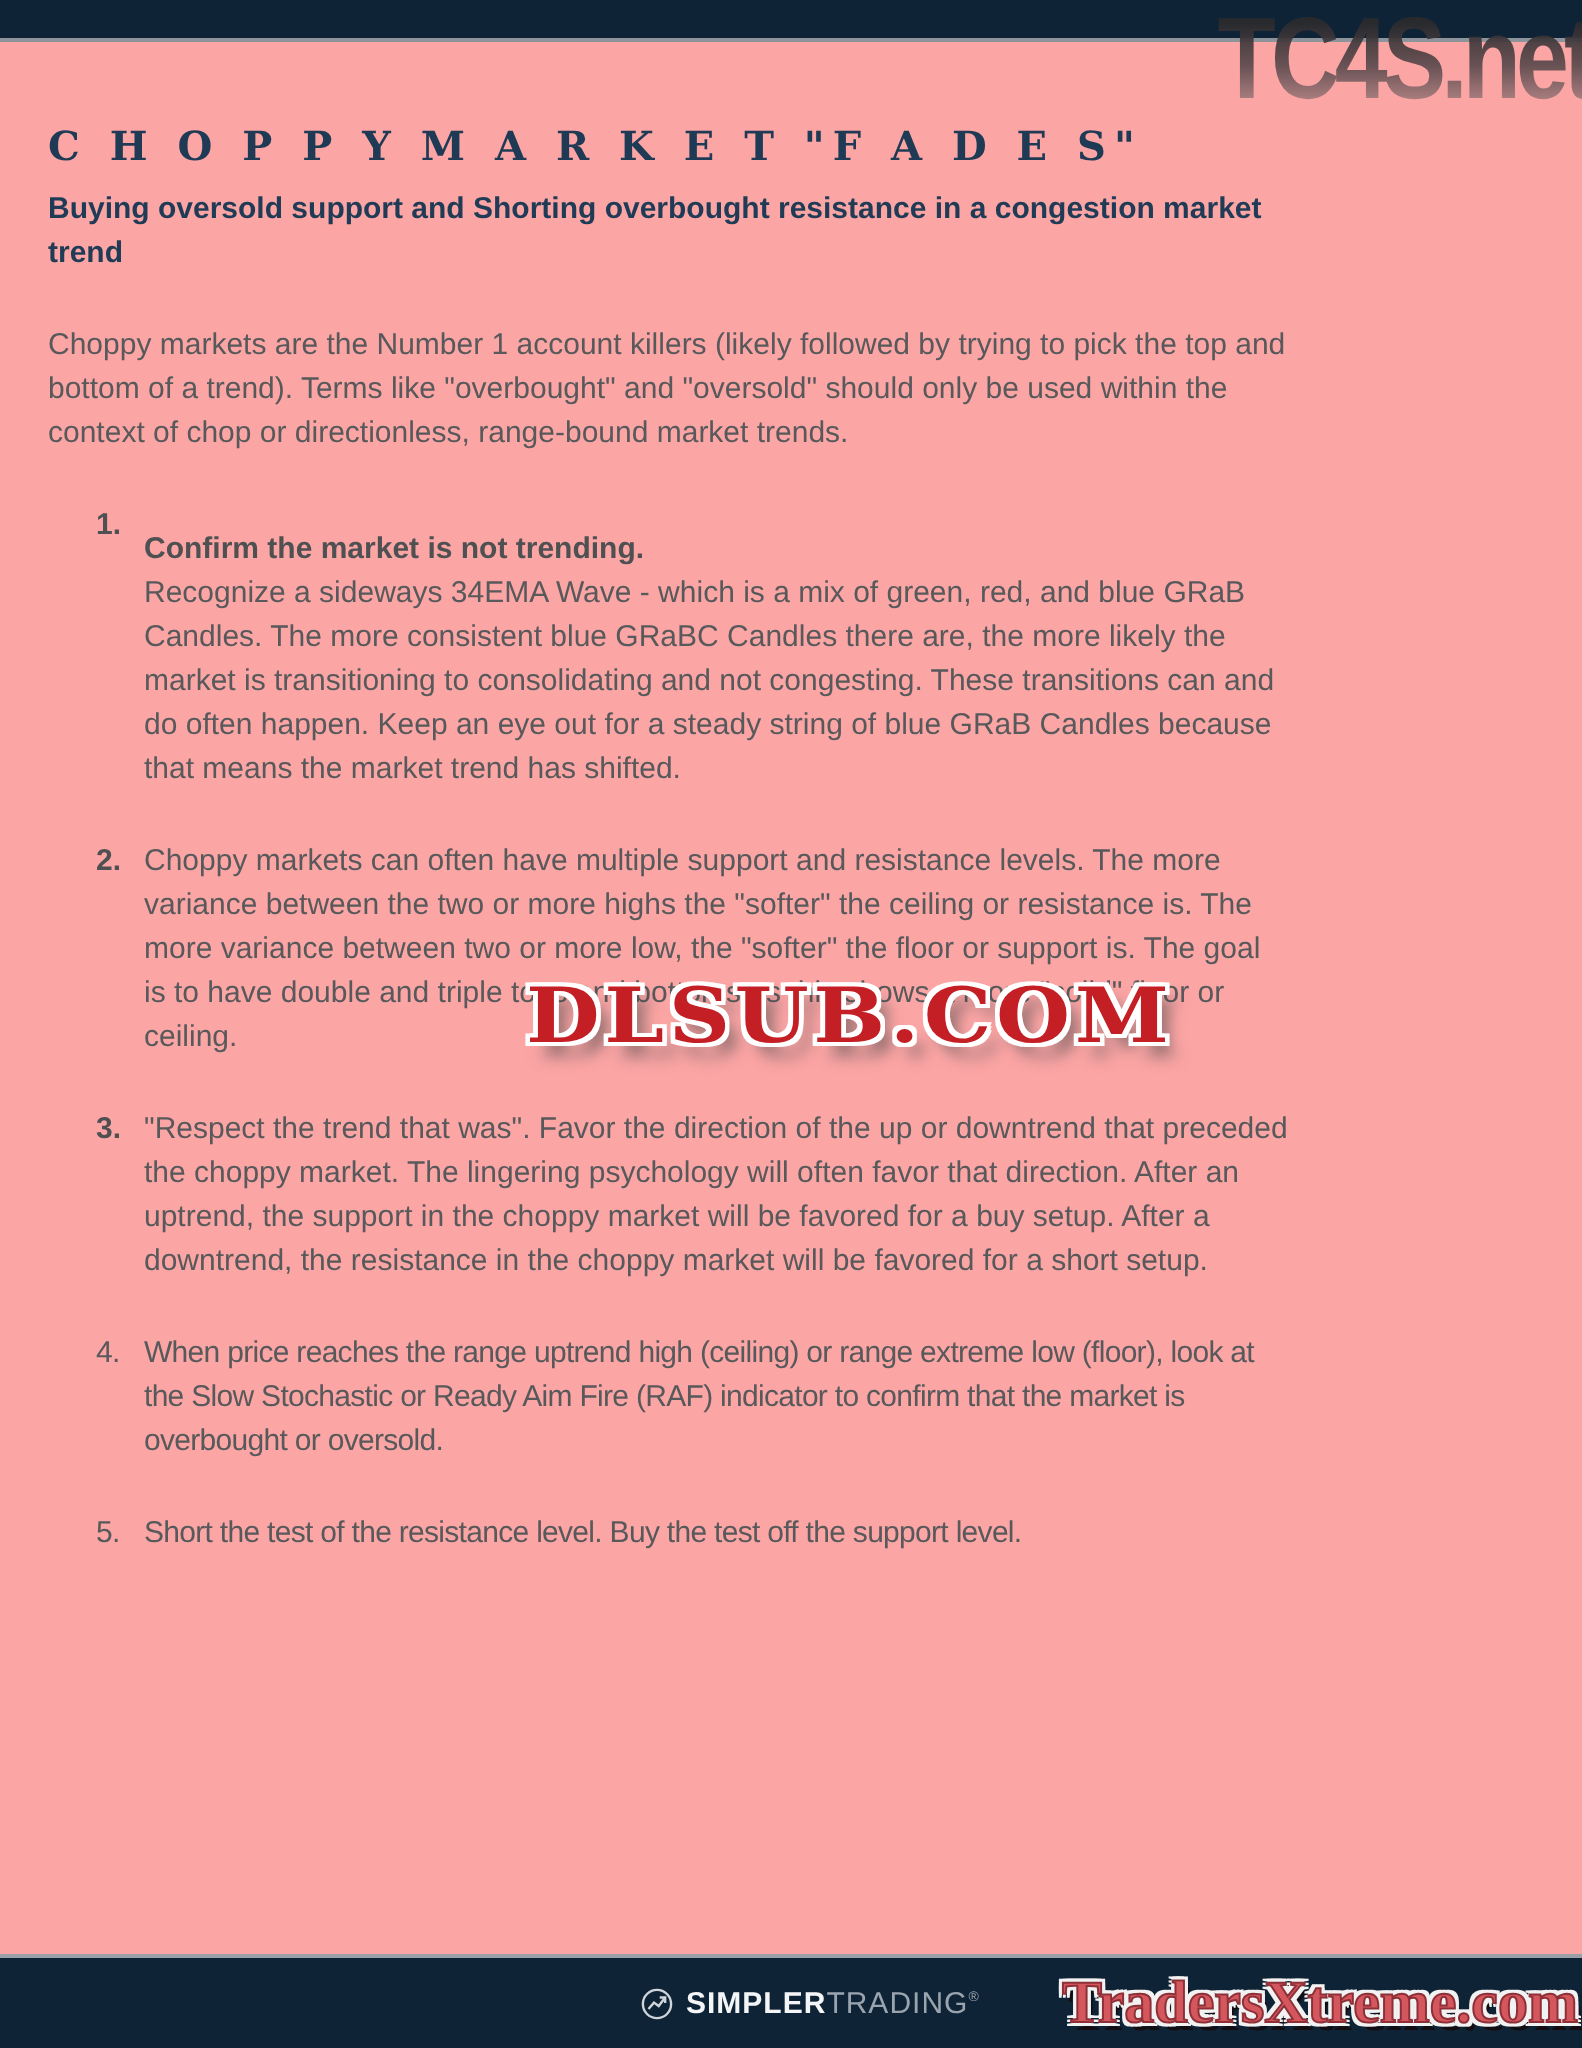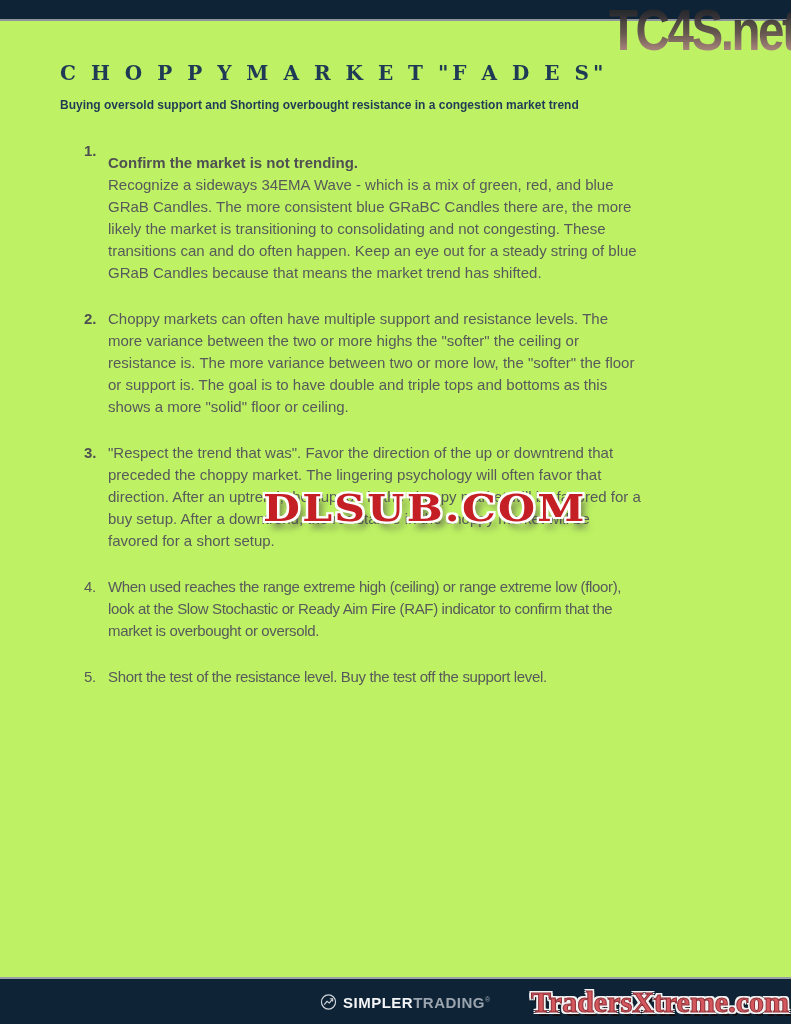--- a/index.html
+++ b/index.html
@@ -1,19 +1,19 @@
 <!DOCTYPE html>
 <html><head>
 <meta charset="utf-8">
 <style>
   * { margin:0; padding:0; box-sizing:border-box; }
   html,body { width:791px; height:1024px; }
   body { font-family:"Liberation Sans", sans-serif; background:#ffffff; }
 
-  .page { position:relative; width:791px; height:1024px; background:#bef264; overflow:hidden; }
+  .page { position:relative; width:791px; height:1024px; background:#fca5a5; overflow:hidden; }
 
   
   .topbar {
     position:absolute; top:0; left:0; width:791px; height:21px;
     background:#0f2336; border-bottom:2px solid #8e949c;
   }
 
   
   .wm-tc4s {
     position:absolute; top:1px; right:-4px;
@@ -22,28 +22,28 @@
     transform:scaleX(.82); transform-origin:right top;
     color:#6a4f52; opacity:.93; white-space:nowrap;
   }
   @supports (-webkit-background-clip:text) or (background-clip:text) {
     .wm-tc4s {
       background:linear-gradient(180deg,#2b2b2e 18%, #5e4c4f 55%, #c08e8e 96%);
       -webkit-background-clip:text; background-clip:text; color:transparent;
     }
   }
 
-  .content { position:absolute; top:21px; left:0; width:710px; padding:40px 66px 0 60px; }
+  .content { position:absolute; top:21px; left:0; width:710px; padding:40px 66px 0 24px; }
 
   .title {
     font-family:"DejaVu Serif", serif; font-weight:700;
     font-size:20px; letter-spacing:4px; color:#1e3a55; line-height:1.2;
   }
   .subtitle {
-    margin-top:9px; font-size:12px; font-weight:700; color:#1f3b55; line-height:22px;
+    margin-top:9px; font-size:15px; font-weight:700; color:#1f3b55; line-height:22px;
   }
   .intro {
     margin-top:24px; font-size:15px; color:#58595b; line-height:22px; max-width:668px;
   }
 
   .list { margin-top:24px; }
   .item { display:flex; margin-bottom:24px; font-size:15px; line-height:22px; color:#58595b; }
   .item .num { width:24px; margin-left:24px; flex:none; }
   .item .num.bold { font-weight:700; color:#4f5052; }
   .item .txt { flex:1; max-width:612px; }
@@ -67,21 +67,21 @@
   .footer {
     position:absolute; left:0; bottom:0; width:791px; height:47px;
     background:#0f2336; border-top:2px solid #9aa0a8;
   }
   .logo {
     position:absolute; left:320px; top:50%; transform:translateY(-50%);
     display:flex; align-items:center; gap:6px; white-space:nowrap;
   }
   .logo-text { font-size:15px; letter-spacing:.5px; }
   .logo-text .b { font-weight:700; color:#f3f5f7; }
-  .logo-text .l { font-weight:700; color:#9aa4ae; }
+  .logo-text .l { font-weight:400; color:#9aa4ae; }
   .logo-text sup { font-size:7px; color:#9aa4ae; }
 
   .wm-traders {
     position:absolute; right:2px; bottom:7px;
     font-family:Liberation Serif, serif; font-weight:700;
     font-size:30px; line-height:1; white-space:nowrap;
     color:#d4575e;
     -webkit-text-stroke:1px #8f3038;
     text-shadow:
       -2px -2px 0 #f2f2f2, 2px -2px 0 #f2f2f2, -2px 2px 0 #f2f2f2, 2px 2px 0 #f2f2f2,
@@ -94,20 +94,21 @@
 
 <div class="page">
 
   <div class="topbar"></div>
 
   <div class="wm-tc4s">TC4S.net</div>
 
   <div class="content">
     <div class="title">C H O P P Y   M A R K E T   "F A D E S"</div>
     <div class="subtitle">Buying oversold support and Shorting overbought resistance in a congestion market trend</div>
+    <p class="intro">Choppy markets are the Number 1 account killers (likely followed by trying to pick the top and bottom of a trend). Terms like "overbought" and "oversold" should only be used within the context of chop or directionless, range-bound market trends.</p>
 
     <div class="list">
 
       <div class="item">
         <span class="num bold">1.</span>
         <div class="txt">
           <div class="heading">Confirm the market is not trending.</div>
           <div class="body">Recognize a sideways 34EMA Wave  - which is a mix of green, red, and blue GRaB Candles. The more consistent blue GRaBC Candles there are, the more likely the market is transitioning to consolidating and not congesting. These transitions can and do often happen. Keep an eye out for a steady string of blue GRaB Candles because that means the market trend has shifted.</div>
         </div>
       </div>
@@ -122,21 +123,21 @@
       <div class="item">
         <span class="num bold">3.</span>
         <div class="txt">
           <div class="body">"Respect the trend that was". Favor the direction of the up or downtrend that preceded the choppy market. The lingering psychology will often favor that direction. After an uptrend, the support in the choppy market will be favored for a buy setup. After a downtrend, the resistance in the choppy market will be favored for a short setup.</div>
         </div>
       </div>
 
       <div class="item narrow">
         <span class="num">4.</span>
         <div class="txt">
-          <div class="body">When used reaches the range extreme high (ceiling) or range extreme low (floor), look at the Slow Stochastic or Ready Aim Fire (RAF) indicator to confirm that the market is overbought or oversold.</div>
+          <div class="body">When price reaches the range uptrend high (ceiling) or range extreme low (floor), look at the Slow Stochastic or Ready Aim Fire (RAF) indicator to confirm that the market is overbought or oversold.</div>
         </div>
       </div>
 
       <div class="item narrow">
         <span class="num">5.</span>
         <div class="txt">
           <div class="body">Short the test of the resistance level. Buy the test off the support level.</div>
         </div>
       </div>
 

